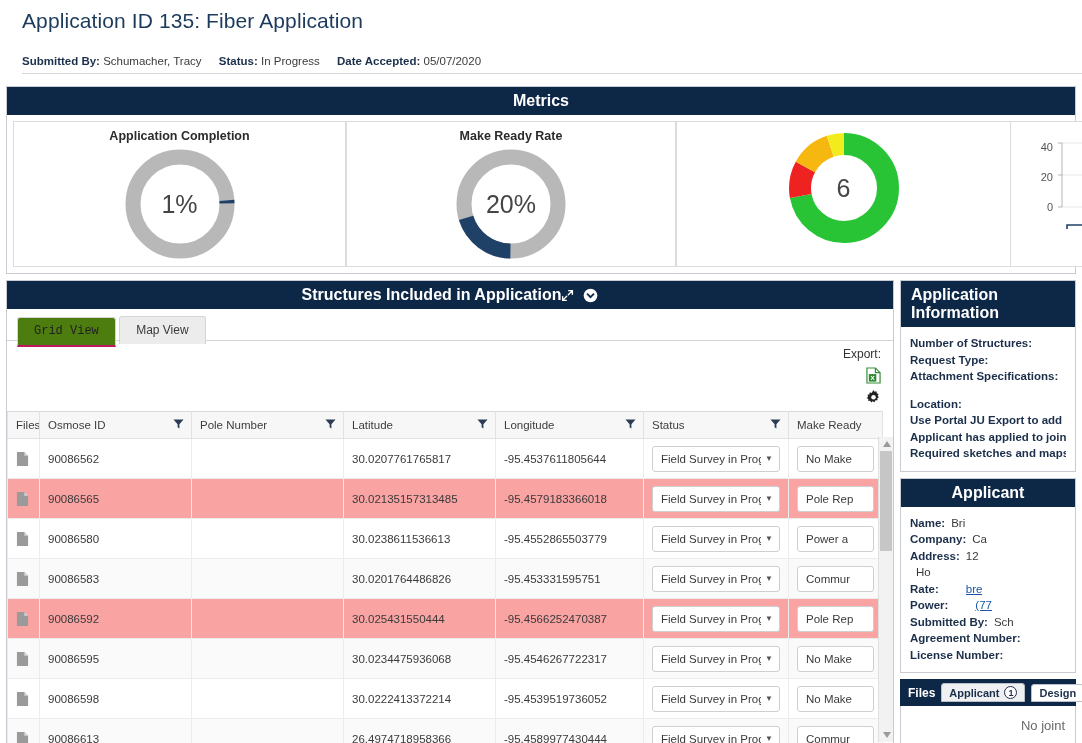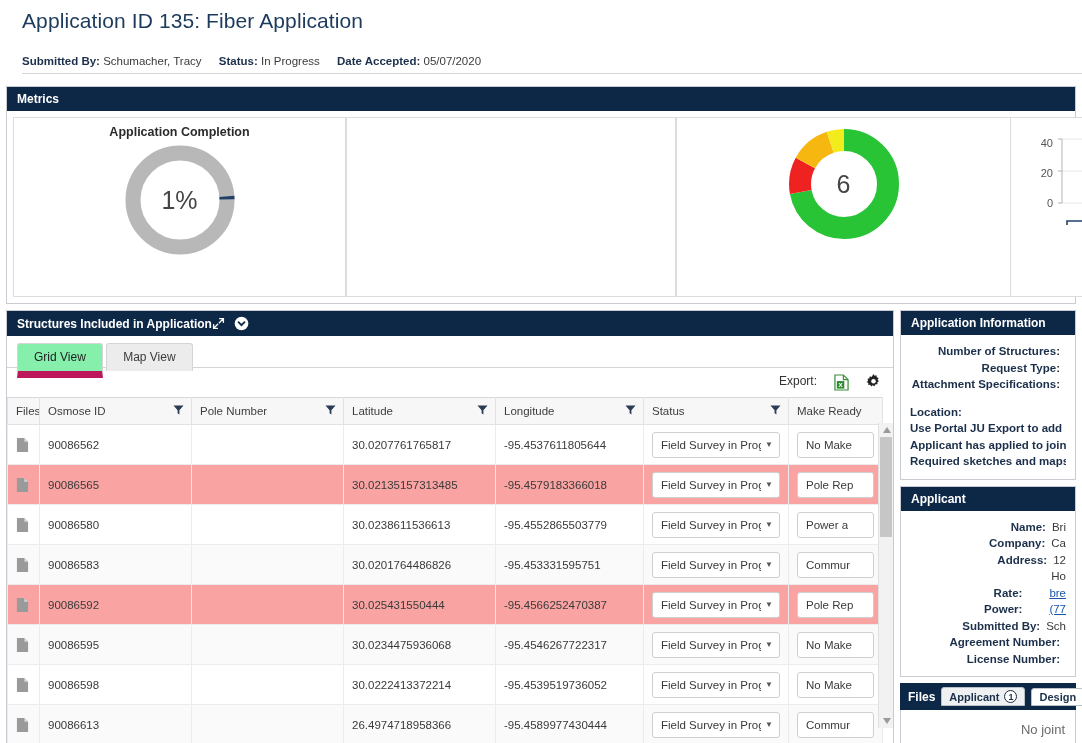--- a/index.html
+++ b/index.html
@@ -21,33 +21,33 @@
     line-height:26px; margin-bottom:21px;
   }
   .app-sub { font-size:11.5px; color:#3b3b3b; }
   .app-sub b { color:#1b2f4b; }
   .app-sub .seg { margin-right:14px; white-space:nowrap; }
   .hdr-divider { height:1px; background:#d7d7d7; margin-top:6px; }
 
   
   .panel { border:1px solid #c8ccd2; background:#fff; }
   .panel-head {
-    background:#0d2747; color:#fff; font-weight:bold; font-size:12px;
-    padding:5px 10px; display:flex; align-items:center; justify-content:flex-start;
+    background:#0d2747; color:#fff; font-weight:bold; font-size:16px;
+    padding:5px 10px; display:flex; align-items:center; justify-content:center;
   }
   .panel-head-icons { display:flex; align-items:center; gap:9px; }
   .ic-expand { width:13px; height:13px; display:block; }
   .ic-chev { width:15px; height:15px; display:block; }
 
   
   .metrics-wrap { margin:6px 6px 0 6px; }
   .metrics-body { display:flex; padding:6px; gap:0; background:#fff; }
   .metric-card {
     border:1px solid #dcdcdc; background:#fff; flex:0 0 auto;
-    height:180px; position:relative; padding-top:7px;
+    height:146px; position:relative; padding-top:7px;
   }
   .metric-card.m1 { width:333px; }
   .metric-card.m2 { width:330px; }
   .metric-card.m3 { width:335px; }
   .metric-card.m4 { width:120px; border-left:none; }
   .metric-title {
     text-align:center; font-size:12.5px; font-weight:bold; color:#2b2b2b;
     margin-bottom:2px;
   }
   .donut-holder { display:flex; justify-content:center; align-items:center; }
@@ -66,26 +66,26 @@
   .grid-panel { width:890px; }
   .side-col { width:176px; }
 
   
   .tabstrip { padding:6px 0 0 10px; background:#fff; border-bottom:1px solid #d5d5d5; height:32px; }
   .tab {
     display:inline-block; padding:6px 16px 7px 16px; font-size:12px; color:#3a3a3a;
     border:1px solid #d5d5d5; border-bottom:none; background:#ececec;
     border-radius:3px 3px 0 0; position:relative; top:1px; cursor:pointer;
   }
-  .tab.active { background:#86efac; color:#222; border-bottom:7px solid #be185d; }
+  .tab.active { background:#4d7c0f; color:#222; border-bottom:2px solid #be185d;font-family:Liberation Mono, monospace; }
 
   
   .export-row {
-    display:flex; justify-content:flex-end; align-items:flex-start; gap:17px;
-    padding:6px 12px 6px 0; font-size:12px; color:#333;
+    display:flex; justify-content:flex-end; align-items:flex-end; gap:6px;
+    padding:6px 12px 6px 0; font-size:12px; color:#333;flex-direction:column;
   }
   .xls-ico { width:15px; height:17px; display:block; }
   .gear-ico { width:15px; height:15px; display:block; }
 
   
   .grid-scroll { position:relative; }
   table.grid { border-collapse:collapse; table-layout:fixed; width:875px; }
   table.grid th {
     background:#f7f7f7; border:1px solid #e2e2e2; border-top:1px solid #d8d8d8;
     font-size:11.5px; font-weight:normal; color:#3d3d3d; text-align:left;
@@ -139,21 +139,21 @@
     min-width:28px; height:26px; border:1px solid #dcdcdc; background:#fff;
     display:flex; align-items:center; justify-content:center; font-size:10px; color:#33506e;
     cursor:pointer; margin-right:4px; border-radius:2px;
   }
   .pbtn.num { background:#0d2747; color:#fff; border-color:#0d2747; font-size:12px; font-weight:bold; }
   .pager-info { font-size:11px; color:#9a9a9a;margin-top:10px; }
 
   
   .side-panel { margin-bottom:6px; }
   .side-body { padding:8px 9px 9px 9px; font-size:11.5px; color:#222; }
-  .kv { display:flex; white-space:nowrap; line-height:16.5px;justify-content:flex-end; }
+  .kv { display:flex; white-space:nowrap; line-height:16.5px; }
   .kv .k { font-weight:bold; color:#1b2f4b; }
   .kv .v { margin-left:6px; color:#3a3a3a; overflow:hidden; }
   .kv .v.link { color:#1a56a8; text-decoration:underline;margin-left:27px; }
   .note { line-height:16.5px; font-weight:bold; color:#1b2f4b; white-space:nowrap; overflow:hidden; }
   .spacer-line { height:11px; }
 
   .files-head { background:#0d2747; color:#fff; padding:4px 8px; display:flex; align-items:center; gap:6px; }
   .files-title { font-weight:bold; font-size:12px; }
   .ftab {
     background:#eef0f2; color:#1b2f4b; font-size:11px; font-weight:bold;
@@ -199,20 +199,30 @@
               <svg width="118" height="118" viewBox="0 0 118 118">
                 <circle cx="59" cy="59" r="47" fill="none" stroke="#b8b8b8" stroke-width="15"></circle>
                 <circle cx="59" cy="59" r="47" fill="none" stroke="#1f4168" stroke-width="15" stroke-dasharray="3 292" stroke-dashoffset="-70" transform="rotate(-90 59 59)"></circle>
               </svg>
               <div class="donut-label">1%</div>
             </div>
           </div>
         </div>
 
         <div class="metric-card m2">
+          <div class="metric-title">Make Ready Rate</div>
+          <div class="donut-holder">
+            <div class="donut">
+              <svg width="118" height="118" viewBox="0 0 118 118">
+                <circle cx="59" cy="59" r="47" fill="none" stroke="#b8b8b8" stroke-width="15"></circle>
+                <circle cx="59" cy="59" r="47" fill="none" stroke="#1f4168" stroke-width="15" stroke-dasharray="59 236" stroke-dashoffset="-148" transform="rotate(-90 59 59)"></circle>
+              </svg>
+              <div class="donut-label">20%</div>
+            </div>
+          </div>
         </div>
 
         <div class="metric-card m3">
           <div class="donut-holder">
             <div class="donut">
               <svg width="118" height="118" viewBox="0 0 118 118">
                 <circle cx="59" cy="59" r="44" fill="none" stroke="#28c436" stroke-width="22" stroke-dasharray="199 77" transform="rotate(-90 59 59)"></circle>
                 <circle cx="59" cy="59" r="44" fill="none" stroke="#ef2222" stroke-width="22" stroke-dasharray="30 246" stroke-dashoffset="-199" transform="rotate(-90 59 59)"></circle>
                 <circle cx="59" cy="59" r="44" fill="none" stroke="#f7b711" stroke-width="22" stroke-dasharray="33 243" stroke-dashoffset="-229" transform="rotate(-90 59 59)"></circle>
                 <circle cx="59" cy="59" r="44" fill="none" stroke="#f2ec1d" stroke-width="22" stroke-dasharray="14 262" stroke-dashoffset="-262" transform="rotate(-90 59 59)"></circle>

